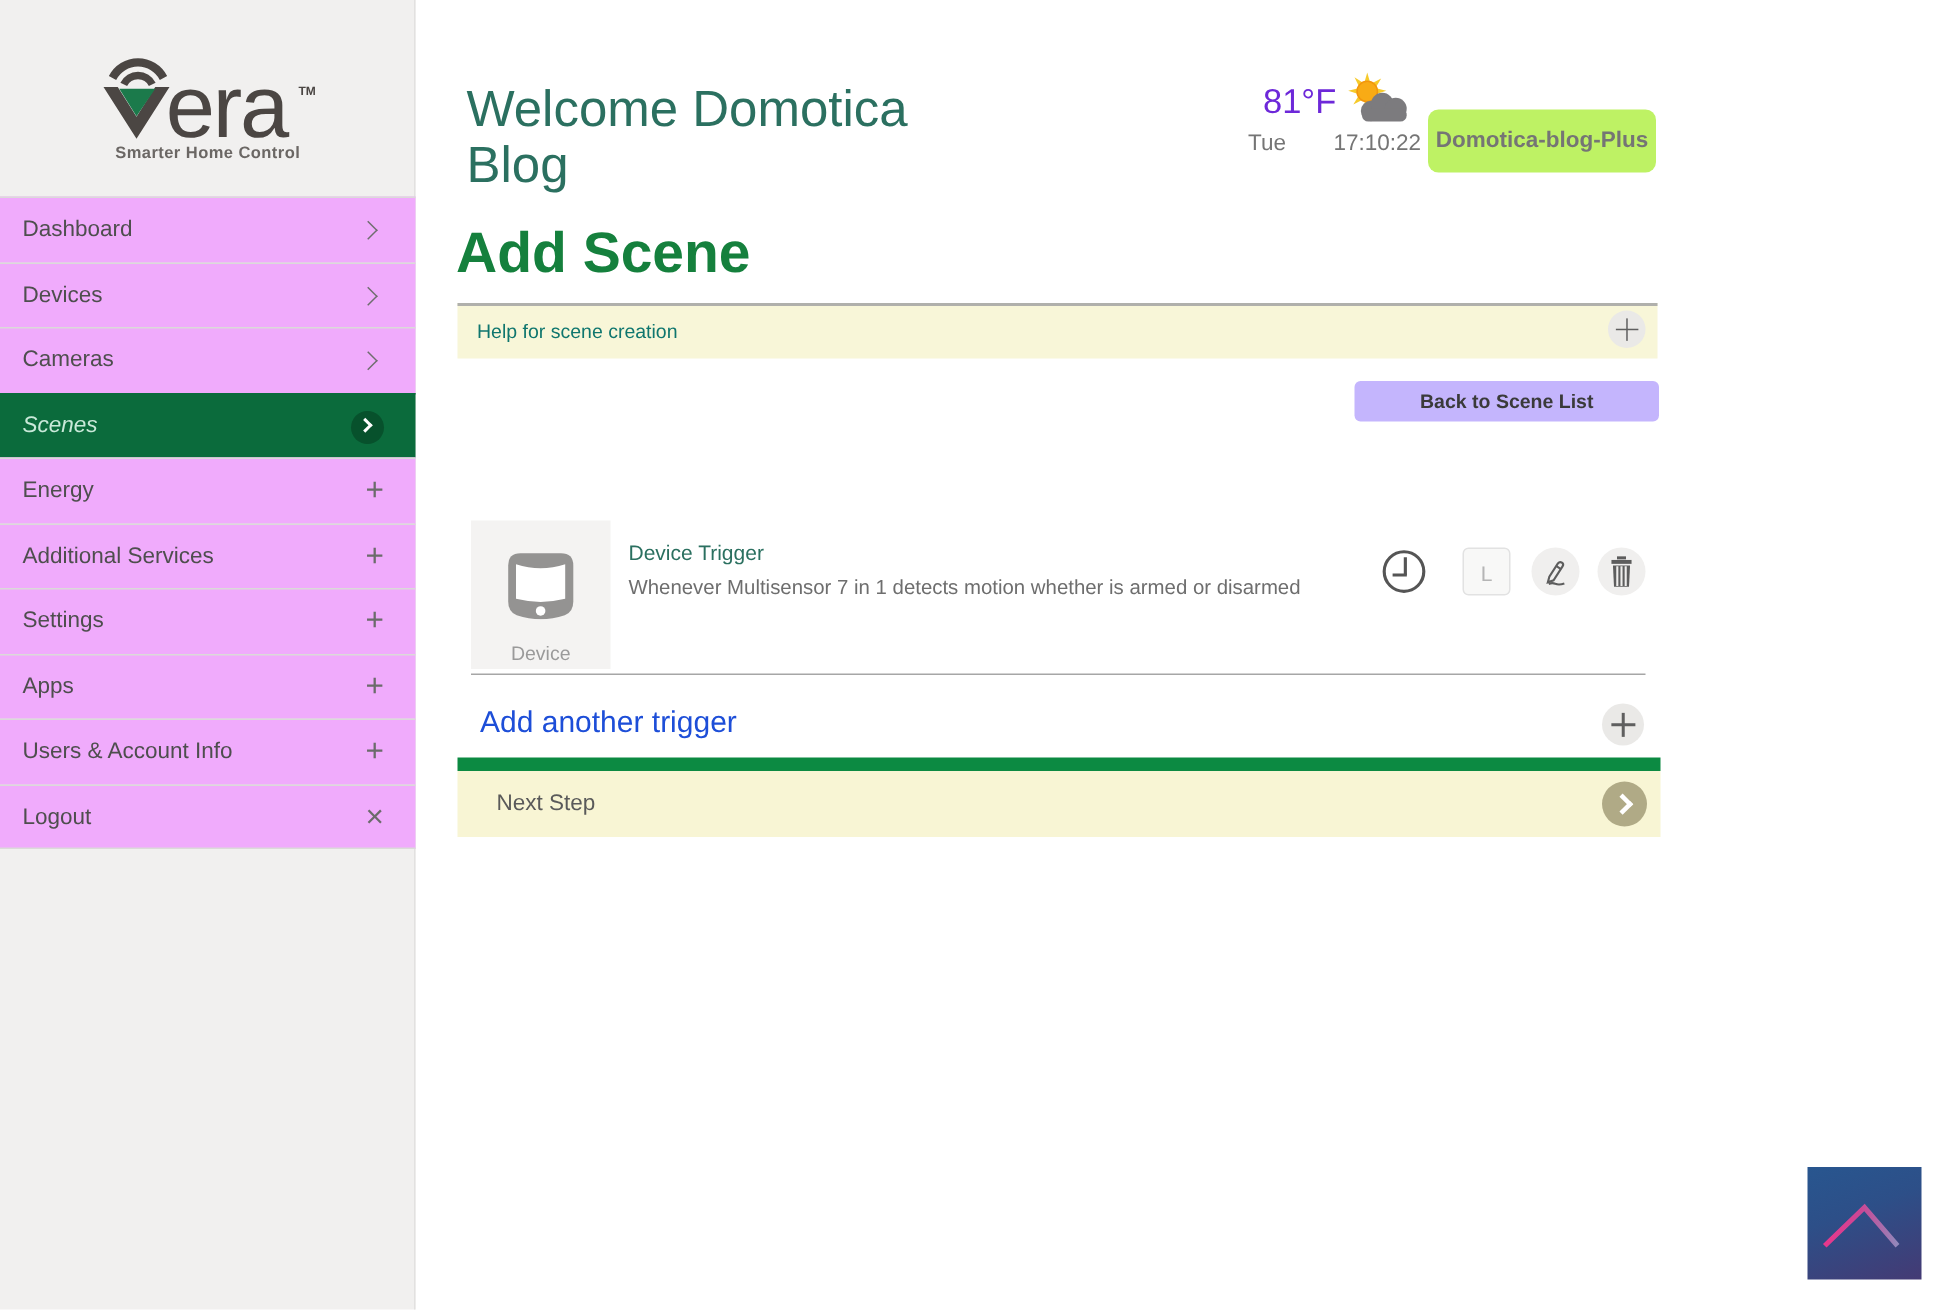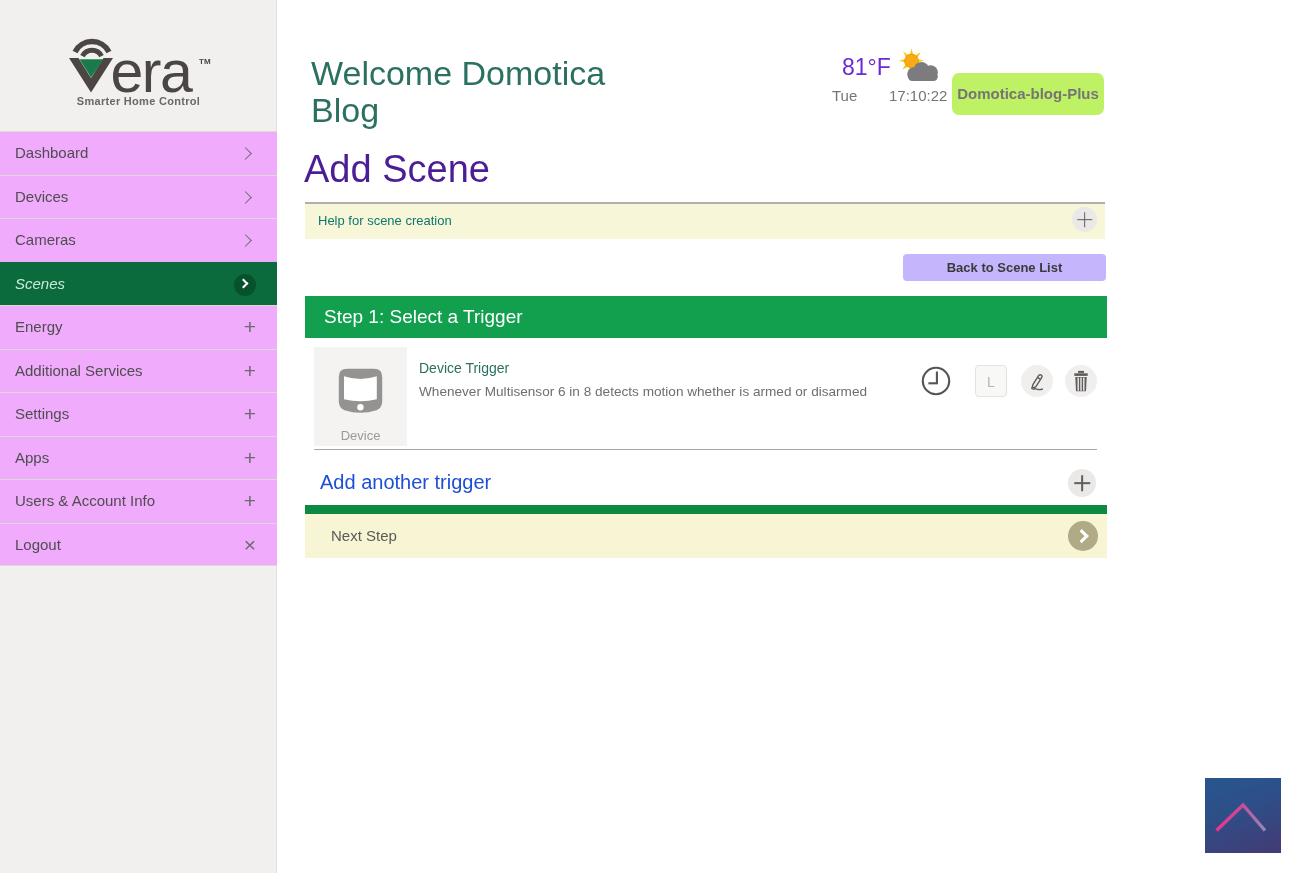--- a/index.html
+++ b/index.html
@@ -14,21 +14,21 @@
 #menu li.sel { background:#0b6b3c; color:#c9e9d9; border-top:1px solid #0a6c3d;font-style:italic; }
 #menu li.sel .circ { position:absolute; right:21px; top:11px; width:22px; height:22px; border-radius:50%; background:#07512c; }
 #menu li.sel .circ .chev2 { position:absolute; left:5.5px; top:6.5px; width:7px; height:7px; border-top:2.5px solid #fff; border-right:2.5px solid #fff; transform:rotate(45deg); }
 #main { position:absolute; left:278px; top:0; width:1022px; height:873px; background:#fff;border-radius:15px; }
 #welcome { position:absolute; left:33px; top:55px; width:340px; font-size:34px; font-weight:400; color:#2b7060; line-height:37px; letter-spacing:0; }
 #weather-temp { position:absolute; left:564px; top:54px; font-size:23px; color:#6d28d9; }
 #weather-icon { position:absolute; left:616px; top:48px; }
 #weather-day { position:absolute; left:554px; top:87px; font-size:15px; color:#757575; }
 #weather-time { position:absolute; left:611px; top:87px; font-size:15px; color:#757575; }
 #unitbtn { position:absolute; left:674px; top:73px; width:152px; height:42px; background:#bef264; border-radius:7px; text-align:center; line-height:42px; font-size:15px; color:#757575;font-weight:bold; }
-#addscene { position:absolute; left:26px; top:148px; font-size:38px; font-weight:400; color:#4c1d95; }
+#addscene { position:absolute; left:26px; top:148px; font-size:38px; font-weight:700; color:#15803d; }
 #helpbar { position:absolute; left:27px; top:202px; width:800px; height:37px; background:#f8f6d8; border-top:2.5px solid #b0b0ac; font-size:13px; color:#0f766e; line-height:33px; padding-left:13px; }
 .pluscirc { position:absolute; border-radius:50%; background:#eae9e7; }
 .pluscirc:before, .pluscirc:after { content:""; position:absolute; background:#5f5f5f; }
 #backbtn { position:absolute; left:625px; top:254px; width:203px; height:27px; background:#c4b5fd; border-radius:4px; text-align:center; line-height:27px; font-size:13px; font-weight:bold; color:#3a3a3a; }
 #stepbar { position:absolute; left:27px; top:296px; width:802px; height:42px; background:#12a04f; color:#fff; font-size:19px; line-height:42px; padding-left:19px; }
 #trigrow { position:absolute; left:27px; top:338px; width:800px; height:110px; background:#fff; }
 #devbox { position:absolute; left:9px; top:9px; width:93px; height:99px; background:#f4f3f2; text-align:center; }
 #devbox .lbl { position:absolute; left:0; width:93px; top:81px; font-size:13px; color:#9a9a9a; }
 #trigtitle { position:absolute; left:114px; top:22px; font-size:14px; color:#2b7060; }
 #trigdesc { position:absolute; left:114px; top:46px; font-size:13.6px; color:#6e6e6e; }
@@ -98,32 +98,31 @@
     </svg>
   </div>
   <div id="weather-day">Tue</div>
   <div id="weather-time">17:10:22</div>
   <div id="unitbtn">Domotica-blog-Plus</div>
   <div id="addscene">Add Scene</div>
   <div id="helpbar">Help for scene creation
     <span class="pluscirc" style="right:8px; top:3px; width:25px; height:25px;"></span>
   </div>
   <div id="backbtn">Back to Scene List</div>
-  <div id="stepbar">Step 1: Select a Trigger</div>
   <div id="trigrow">
     <div id="devbox">
       <svg width="45" height="45" viewBox="0 0 45 45" style="position:absolute; left:24px; top:21px;">
         <path d="M 9 0.8 L 36 0.8 Q 44.2 0.8 44.2 9 L 44.2 33 Q 44.2 40 38.5 42.2 Q 22.5 47.5 6.5 42.2 Q 0.8 40 0.8 33 L 0.8 9 Q 0.8 0.8 9 0.8 Z" fill="#949392"></path>
         <path d="M 6 8.2 Q 22.4 13.6 38.8 8.2 L 38.8 31.2 Q 22.4 35.3 6 31.2 Z" fill="#fff"></path>
         <circle cx="22.4" cy="39.3" r="3.2" fill="#fff"></circle>
       </svg>
       <div class="lbl">Device</div>
     </div>
     <div id="trigtitle">Device Trigger</div>
-    <div id="trigdesc">Whenever Multisensor 6 in 8 detects motion whether is armed or disarmed</div>
+    <div id="trigdesc">Whenever Multisensor 7 in 1 detects motion whether is armed or disarmed</div>
     <svg width="30" height="30" viewBox="0 0 30 30" style="position:absolute; left:616px; top:28px;">
       <circle cx="15" cy="15" r="13.2" fill="none" stroke="#555" stroke-width="2.1"></circle>
       <line x1="15.9" y1="5.5" x2="15.9" y2="17.3" stroke="#555" stroke-width="2.1"></line>
       <line x1="7.4" y1="17.3" x2="16.9" y2="17.3" stroke="#555" stroke-width="2.1"></line>
     </svg>
     <div id="lbtn">L</div>
     <span class="iconcirc" style="left:716px;">
       <svg width="32" height="32" viewBox="0 0 32 32">
         <g stroke="#5d5d5d" stroke-width="1.4" fill="none">
           <path d="M 10.9 23.2 L 11.9 19.5 L 17.6 10.6 Q 18.8 9.1 20.3 10.1 Q 21.7 11.1 20.7 12.6 L 14.7 21.9 Z"></path>

